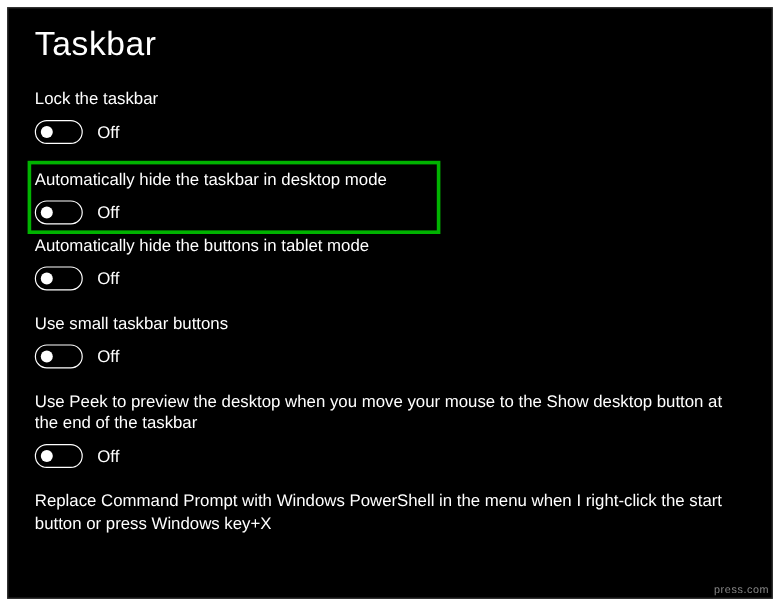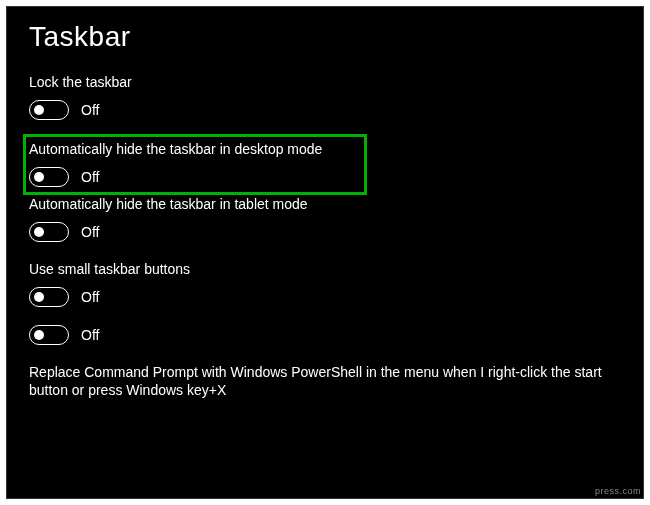--- a/index.html
+++ b/index.html
@@ -108,40 +108,41 @@
     <div class="setting-label">Automatically hide the taskbar in desktop mode</div>
     <div class="toggle-row">
       <div class="toggle">
           <div class="knob"></div>
         </div>
       <span class="state">Off</span>
     </div>
   </div>
 
   <div class="setting">
-    <div class="setting-label">Automatically hide the taskbar in tablet mode</div>
+    <div class="setting-label">Automatically hide the buttons in tablet mode</div>
     <div class="toggle-row">
       <div class="toggle">
           <div class="knob"></div>
         </div>
       <span class="state">Off</span>
     </div>
   </div>
 
   <div class="setting">
     <div class="setting-label">Use small taskbar buttons</div>
     <div class="toggle-row">
       <div class="toggle">
           <div class="knob"></div>
         </div>
       <span class="state">Off</span>
     </div>
   </div>
 
   <div class="setting">
+    <div class="setting-label">Use Peek to preview the desktop when you move your mouse to the Show desktop button at the end of the taskbar</div>
     <div class="toggle-row">
       <div class="toggle">
           <div class="knob"></div>
         </div>
       <span class="state">Off</span>
     </div>
   </div>
 
   <div class="setting">
     <div class="setting-label">Replace Command Prompt with Windows PowerShell in the menu when I right-click the start button or press Windows key+X</div>

